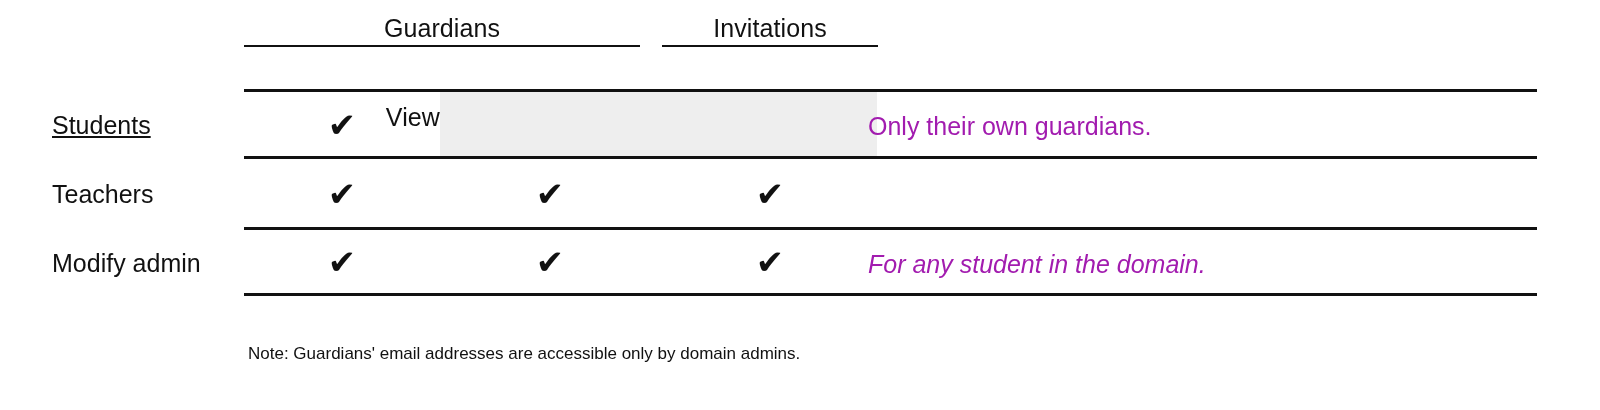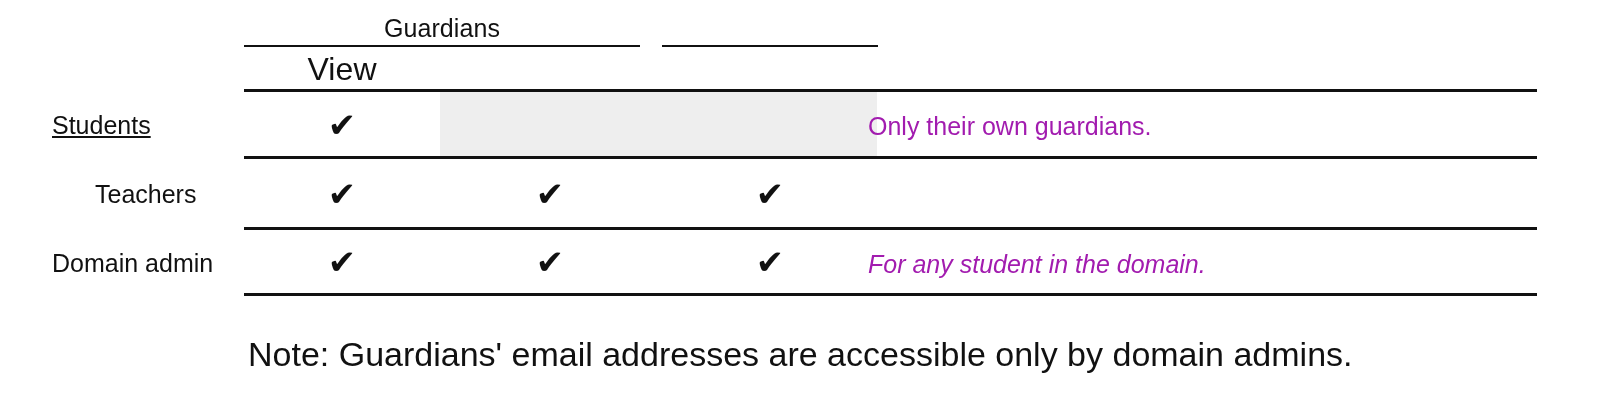--- a/index.html
+++ b/index.html
@@ -34,25 +34,26 @@
     position: absolute;
     font-size: 25px;
     line-height: 28px;
     text-align: center;
     color: #111111;
     letter-spacing: 0.1px;
   }
 
   .col-head {
     position: absolute;
-    font-size: 32px;
+    font-size: 25px;
     line-height: 28px;
-    text-align: center;
+    text-align: right;
     color: #111111;
     letter-spacing: 0.1px;
+    margin-top: 48px;
   }
 
   
   .row-label {
     position: absolute;
     font-size: 25px;
     line-height: 30px;
     color: #111111;
     white-space: nowrap;
   }
@@ -77,33 +78,34 @@
   
   .note-cell {
     position: absolute;
     font-size: 25px;
     line-height: 32px;
     color: #a21caf;
   }
 
   .footnote {
     position: absolute;
-    font-size: 34px;
+    font-size: 17px;
     line-height: 30px;
     color: #111111;
     white-space: nowrap;
   }
 </style>
 </head>
 <body>
 
 <div id="page">
 
   <div class="group-label" style="left:244px; top:14px; width:396px;">Guardians</div>
 
+  <div class="group-label" style="left:662px; top:14px; width:216px;">Invitations</div>
 
   <div class="rule thin" style="left:244px; top:45px; width:396px;"></div>
 
   <div class="rule thin" style="left:662px; top:45px; width:216px;"></div>
 
   <div class="col-head" style="left:244px; top:55px; width:196px;">View</div>
 
 
 
   <div class="rule" style="left:244px; top:89px; width:1293px;"></div>
@@ -115,32 +117,32 @@
   <div class="check" style="left:244px; top:108px; width:196px;">✔</div>
 
   <div class="check" style="left:440px; top:108px; width:220px;"></div>
 
   <div class="check" style="left:662px; top:108px; width:216px;"></div>
 
   <div class="note-cell" style="left:868px; top:110px; width:660px;">Only their own guardians.</div>
 
   <div class="rule" style="left:244px; top:156px; width:1293px;"></div>
 
-  <div class="row-label" style="left:52px; top:179px;margin-left:43px;">Teachers</div>
+  <div class="row-label" style="left:52px; top:179px;">Teachers</div>
 
   <div class="check" style="left:244px; top:177px; width:196px;">✔</div>
 
   <div class="check" style="left:440px; top:177px; width:220px;">✔</div>
 
   <div class="check" style="left:662px; top:177px; width:216px;">✔</div>
 
 
   <div class="rule" style="left:244px; top:227px; width:1293px;"></div>
 
-  <div class="row-label" style="left:52px; top:248px;">Domain admin</div>
+  <div class="row-label" style="left:52px; top:248px;">Modify admin</div>
 
   <div class="check" style="left:244px; top:245px; width:196px;">✔</div>
 
   <div class="check" style="left:440px; top:245px; width:220px;">✔</div>
 
   <div class="check" style="left:662px; top:245px; width:216px;">✔</div>
 
   <div class="note-cell" style="left:868px; top:248px; width:660px;font-style:italic;">For any student in the domain.</div>
 
   <div class="rule" style="left:244px; top:293px; width:1293px;"></div>

